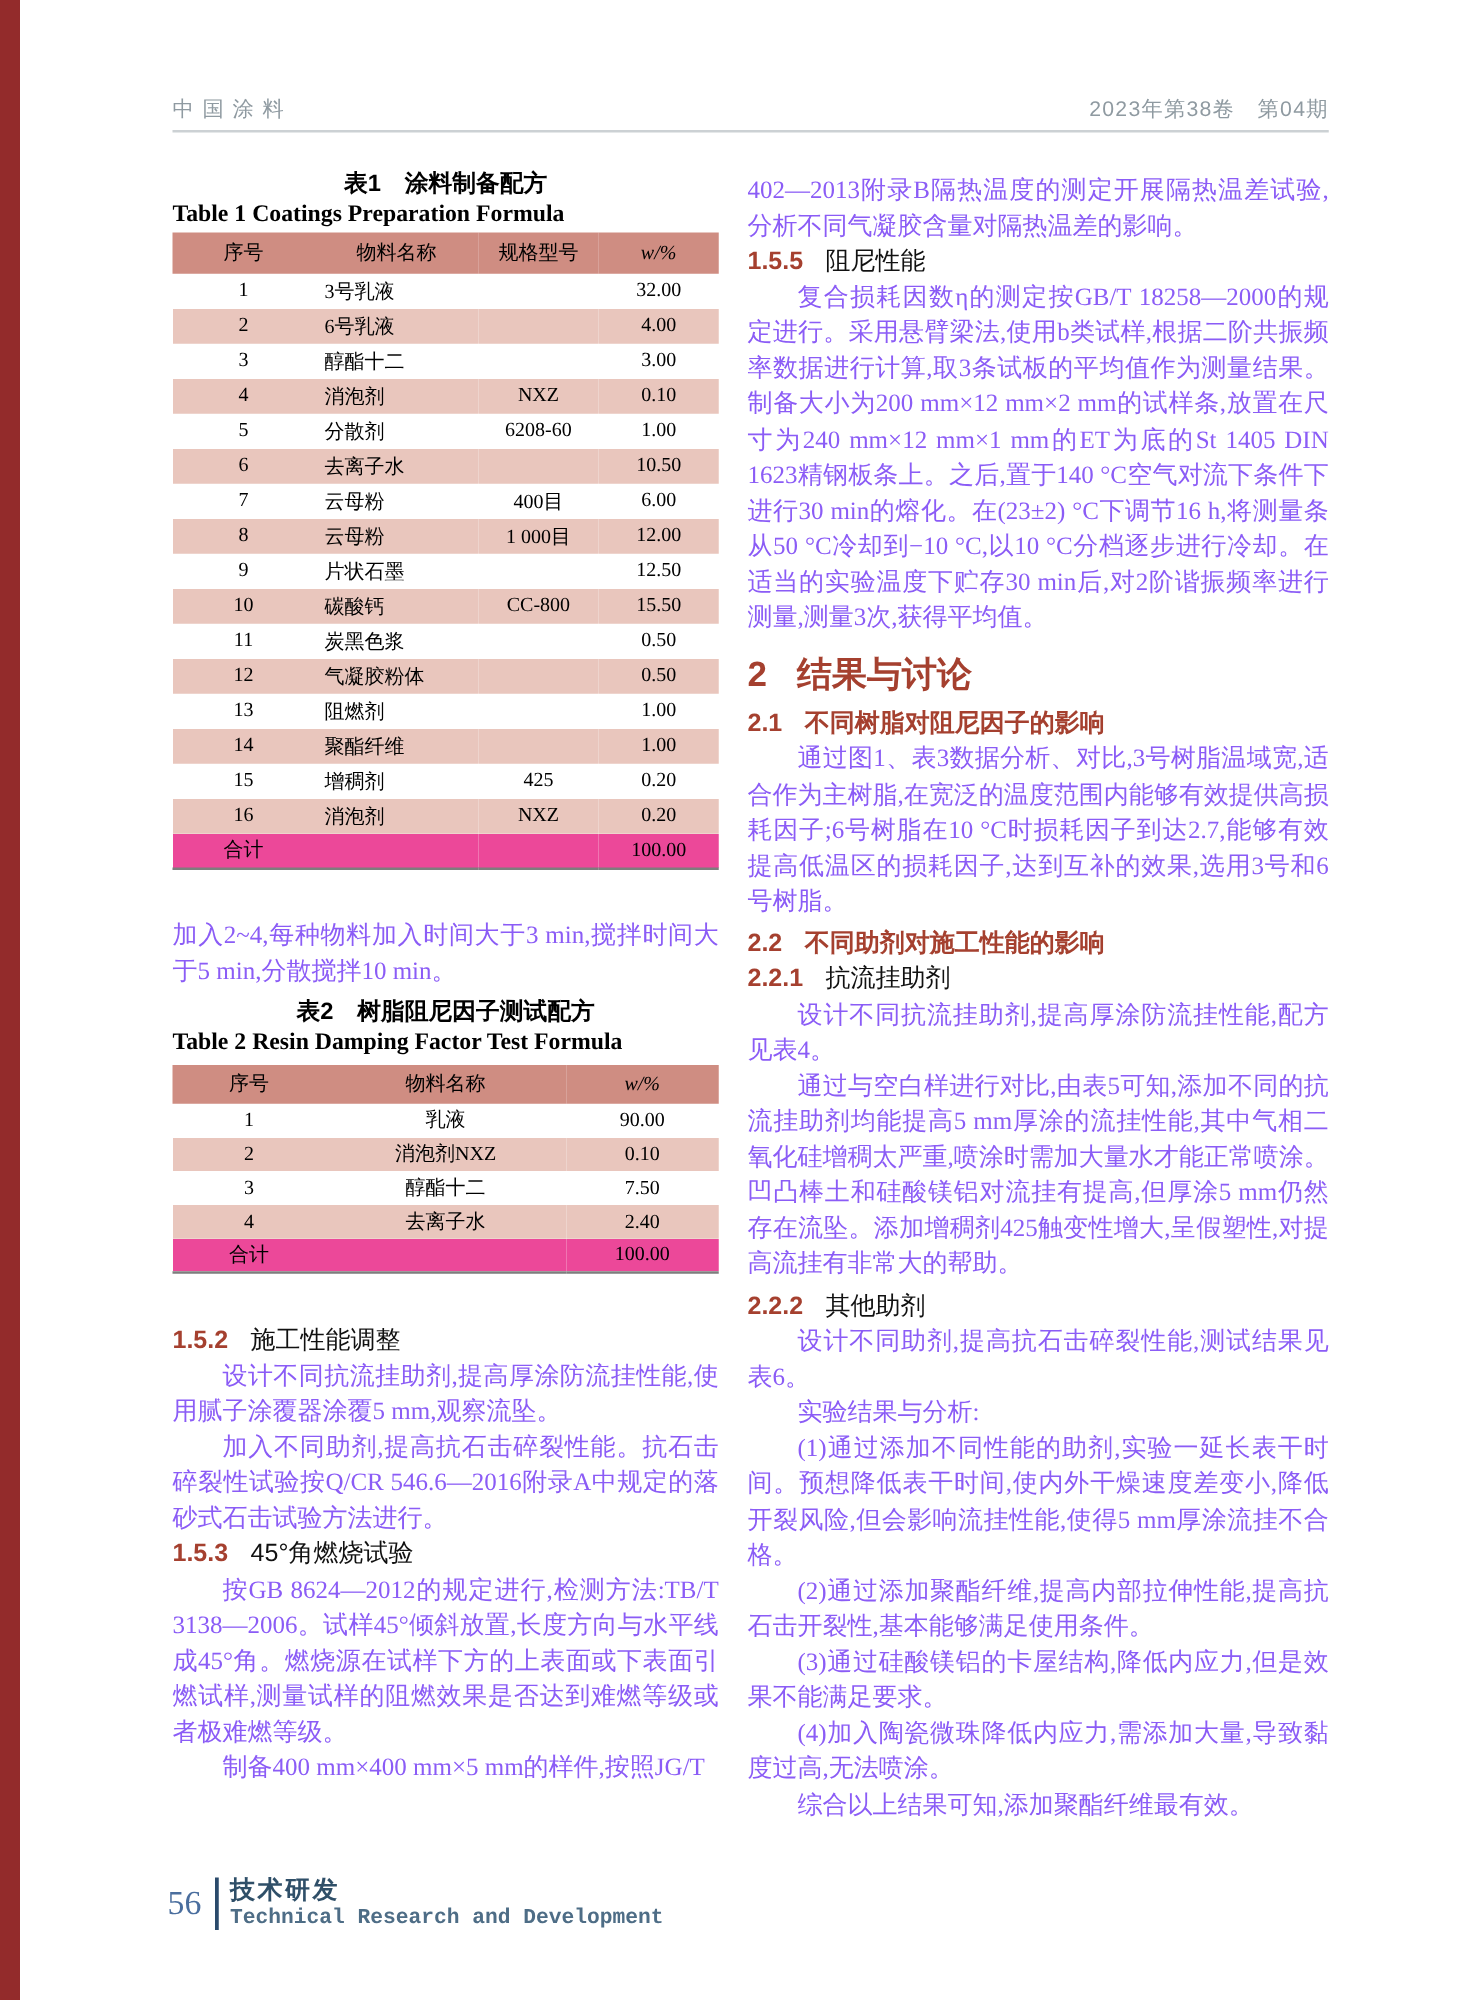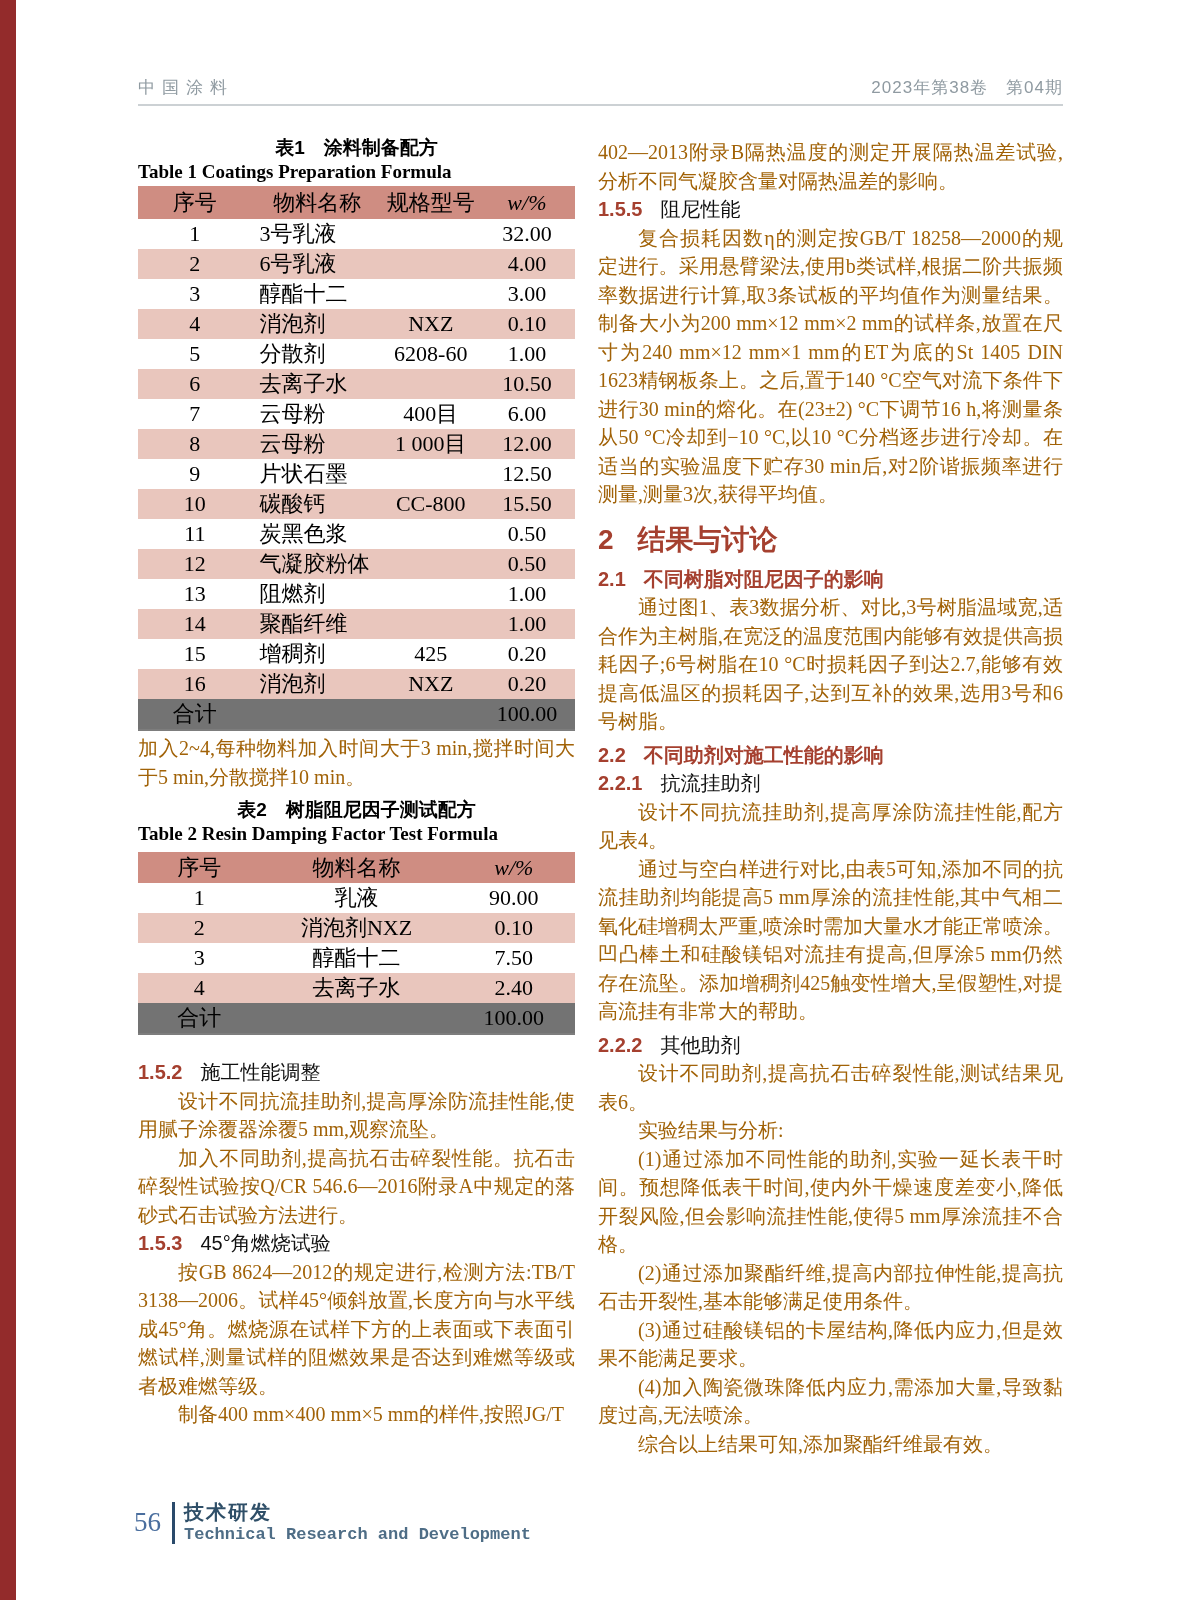--- a/index.html
+++ b/index.html
@@ -30,32 +30,32 @@
   .h-right{letter-spacing:1px;}
   
   .col{position:absolute;top:130px;}
   .col-left{left:138px;width:437px;}
   .col-right{left:598px;width:465px;padding-top:8px;}
   
   .abs{position:absolute;left:0;right:0;}
   .tbl-title-cn{font-family:var(--sans);font-weight:bold;font-size:19px;line-height:24px;text-align:center;color:#000;}
   .tbl-title-en{font-family:var(--serif);font-weight:bold;font-size:19px;line-height:24px;text-align:left;color:#000;}
   table{border-collapse:collapse;width:100%;table-layout:fixed;
-        font-family:var(--serif);font-size:22px;color:#000;}
+        font-family:var(--serif);font-size:16px;color:#000;}
   thead th{background:var(--tbl-head-bg);height:33px;font-weight:normal;text-align:center;}
   tbody td{height:28px;text-align:center;overflow:hidden;white-space:nowrap;}
   tr.alt{background:var(--tbl-alt-bg);}
-  tbody tr:last-child{border-bottom:2px solid #7d7d7d;background:#737373;}
+  tbody tr:last-child{border-bottom:2px solid #7d7d7d;background:#ec4899;}
   .t1 td:nth-child(2){text-align:left;padding-left:8px;}
   .t1 th:nth-child(2){text-align:center;padding-left:0;}
   .wcol{font-style:italic;}
   .t2 thead th{height:31px;}
   .t2 tbody td{height:27px;}
   
-  .body{font-family:var(--serif);font-size:20px;line-height:28.5px;text-align:justify;color:#a16207;}
+  .body{font-family:var(--serif);font-size:20px;line-height:28.5px;text-align:justify;color:#8b5cf6;}
   .indent{text-indent:2em;}
   .shead{font-family:var(--sans);font-size:20px;line-height:28.5px;white-space:nowrap;}
   .snum{color:var(--accent-red);font-weight:bold;margin-right:18px;}
   .stitle{color:#111;margin-top:43px;}
   .stitle.red{color:var(--accent-red);font-weight:bold;}
   .mt{margin-top:5px;}
   .h2head{font-family:var(--sans);font-size:28px;line-height:38px;font-weight:bold;
           color:var(--accent-red);margin:12px 0 6px 0;}
   .h2num{margin-right:24px;}
   

